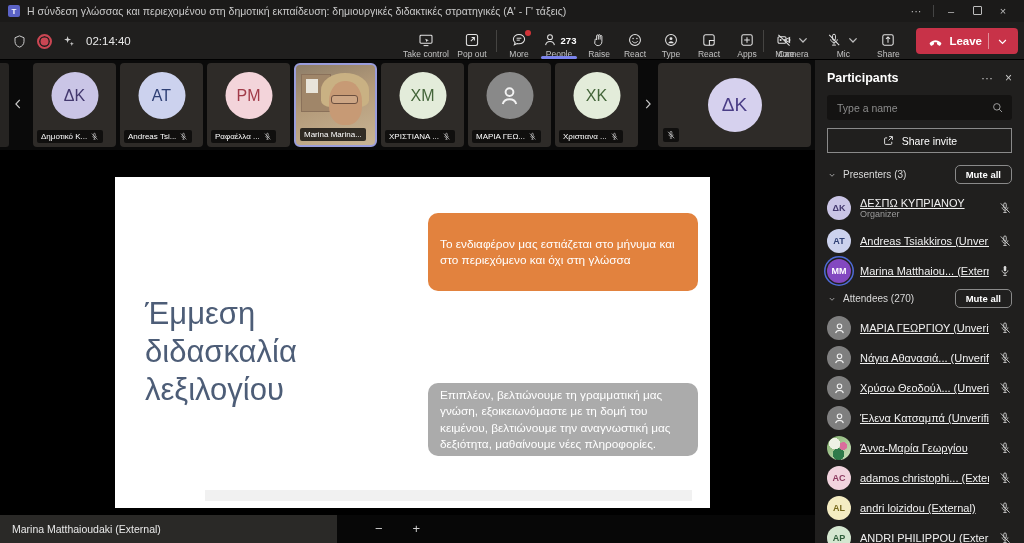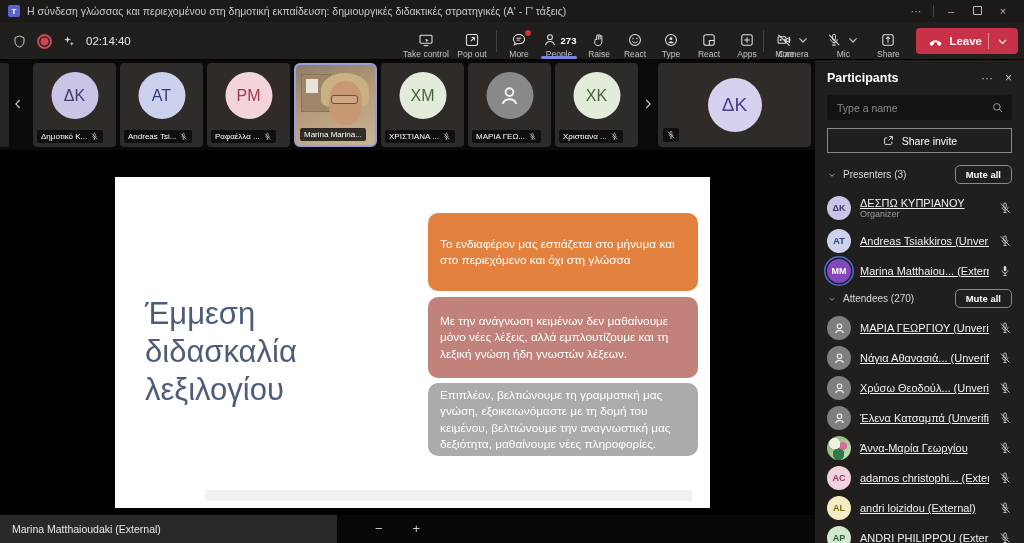--- a/index.html
+++ b/index.html
@@ -473,23 +473,20 @@
         </span>
     </div>
   </div>
 
   <div class="stage">
     <div class="slide">
       <div class="slide-title" style="color: rgb(77, 93, 119);">Έμμεση διδασκαλία λεξιλογίου</div>
       <div class="sbox b1" style="background: rgb(226, 130, 62);">
           <span>Το ενδιαφέρον μας εστιάζεται στο μήνυμα και στο περιεχόμενο και όχι στη γλώσσα</span>
         </div>
-      <div class="sbox b2" style="background: rgb(192, 130, 122);">
-          <span>Με την ανάγνωση κειμένων δεν μαθαίνουμε μόνο νέες λέξεις, αλλά εμπλουτίζουμε και τη λεξική γνώση ήδη γνωστών λέξεων.</span>
-        </div>
       <div class="sbox b3" style="background: rgb(171, 171, 171);">
           <span>Επιπλέον, βελτιώνουμε τη γραμματική μας γνώση, εξοικειωνόμαστε με τη δομή του κειμένου, βελτιώνουμε την αναγνωστική μας δεξιότητα, μαθαίνουμε νέες πληροφορίες.</span>
         </div>
       <div class="sfoot"></div>
     </div>
   </div>
 
   <div class="bottombar">
     <div class="sharer">Marina Matthaioudaki (External)</div>
     <span class="zctl zo">−</span>

